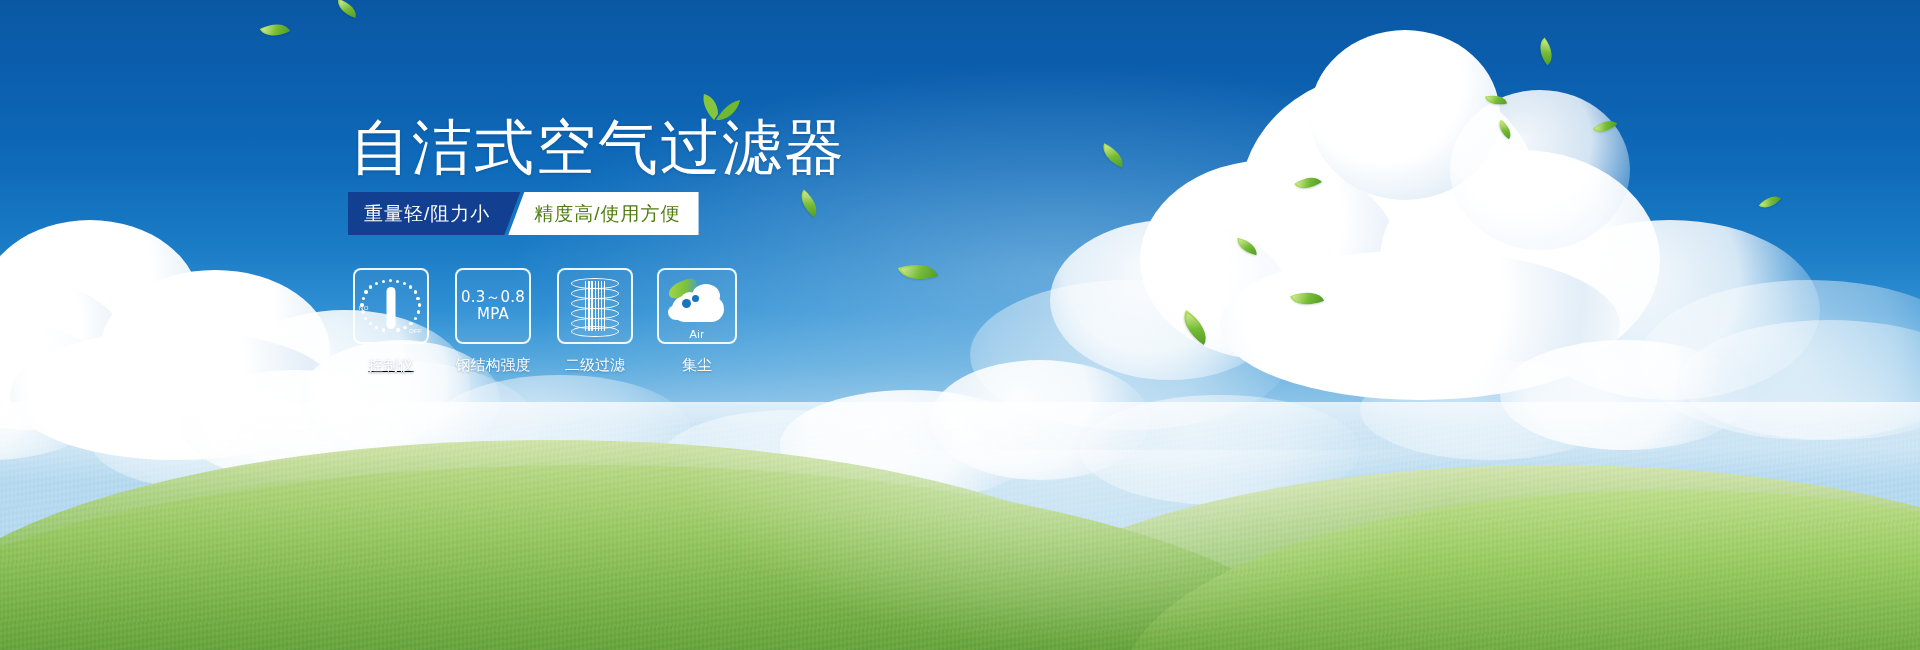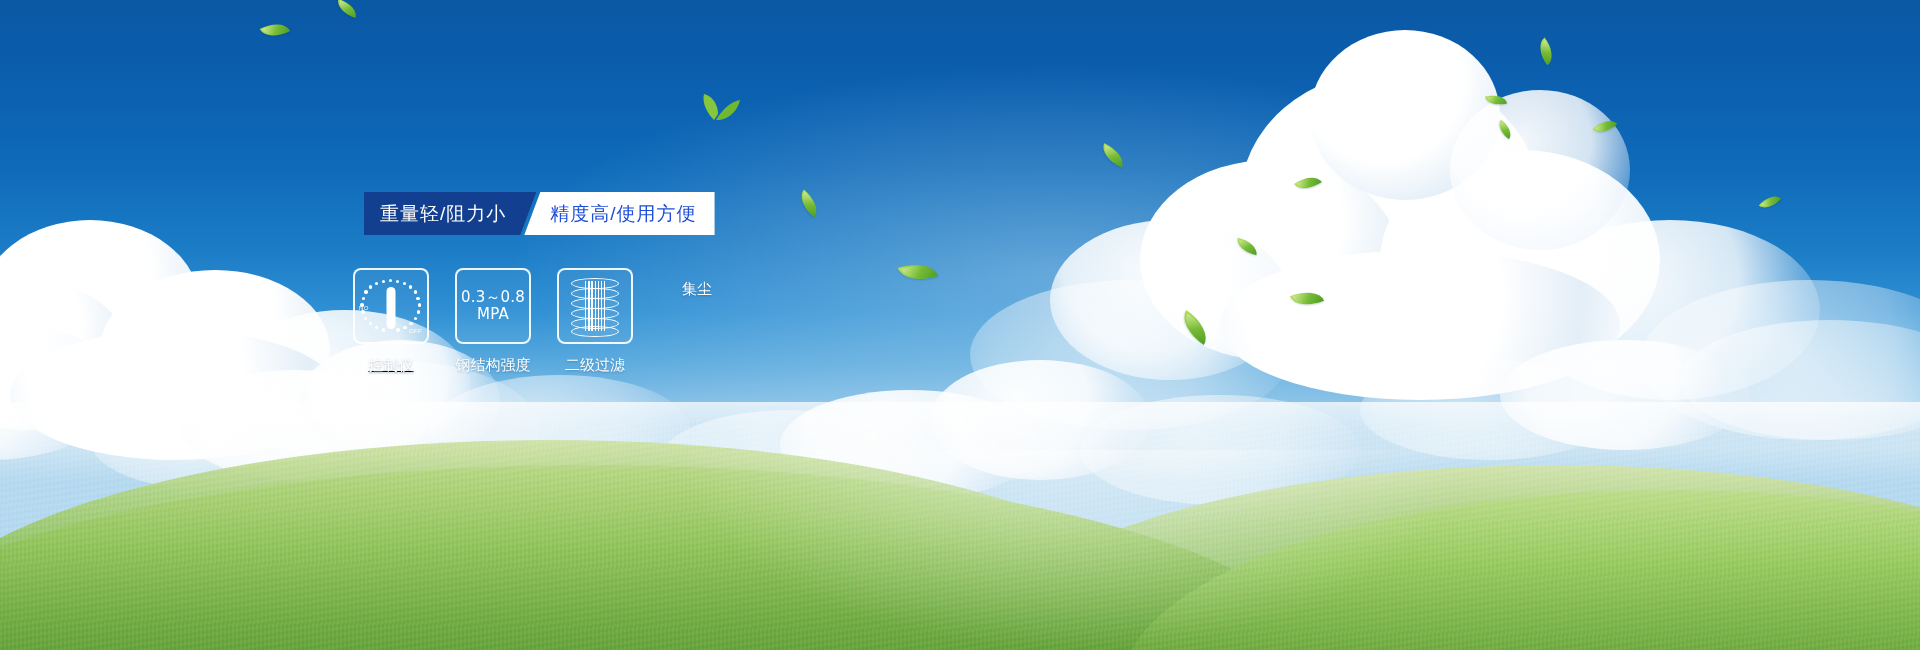--- a/index.html
+++ b/index.html
@@ -116,34 +116,34 @@
     color:#ffffff;white-space:nowrap;
     font-family:"DejaVu Sans","Liberation Sans",sans-serif;
     font-weight:300;
     text-shadow:0 1px 3px rgba(0,40,90,.25);
   }
   .title-leaf{
     position:absolute;left:688px;top:92px;width:54px;height:28px;
   }
 
   .badges{
-    position:absolute;left:364px;top:192px;display:flex;align-items:stretch;height:43px;
+    position:absolute;left:348px;top:192px;display:flex;align-items:stretch;height:43px;
   }
   .badge{
     display:flex;align-items:center;justify-content:center;
     font-size:19px;letter-spacing:1px;white-space:nowrap;
     padding:0 18px;
   }
   .badge-primary{
     background:#123f8f;color:#ffffff;
     padding-left:16px;padding-right:30px;
     clip-path:polygon(0 0,100% 0,calc(100% - 16px) 100%,0 100%);
   }
   .badge-secondary{
-    background:#ffffff;color:#1d4ed8;
+    background:#ffffff;color:#4d7c0f;
     margin-left:-12px;
     padding-left:26px;padding-right:18px;
     clip-path:polygon(16px 0,100% 0,100% 100%,0 100%);
   }
 
   .features{
     position:absolute;left:352px;top:268px;display:flex;gap:24px;align-items:flex-start;
   }
   .feature{width:78px;display:flex;flex-direction:column;align-items:center;}
   .feature-box{
@@ -283,20 +283,21 @@
   <div class="leaf" style="left:796px;top:196px;width:26px;height:15px;transform:rotate(40deg);"></div>
   <div class="leaf" style="left:1760px;top:196px;width:20px;height:12px;transform:rotate(-48deg);"></div>
 
   <div class="content">
 
     <svg class="title-leaf" viewBox="0 0 54 28">
       <path d="M26 28 C18 20 14 10 16 2 C24 4 30 12 30 22 Z" fill="#86c63c"></path>
       <path d="M28 28 C34 18 42 10 52 8 C50 18 42 26 32 28 Z" fill="#6fb82f"></path>
     </svg>
 
+    <div class="title">自洁式空气过滤器</div>
 
     <div class="badges">
       <div class="badge badge-primary">重量轻/阻力小</div>
       <div class="badge badge-secondary">精度高/使用方便</div>
     </div>
 
     <div class="features">
 
       <div class="feature">
         <div class="feature-box">
@@ -350,18 +351,30 @@
             <div class="ring" style="top:31px;"></div>
             <div class="ring" style="top:41px;"></div>
             <div class="ring" style="top:49px;"></div>
           </div>
         </div>
         <div class="feature-caption">二级过滤</div>
       </div>
 
 
       <div class="feature">
+        <div class="feature-box">
+          <div class="cloudicon">
+            <div class="streak"></div>
+            <div class="cbody"></div>
+            <div class="cbump" style="left:26px;bottom:20px;width:28px;height:24px;"></div>
+            <div class="cbump" style="left:14px;bottom:18px;width:20px;height:18px;"></div>
+            <div class="cbump" style="left:2px;bottom:8px;width:16px;height:15px;"></div>
+            <div class="cgap" style="left:16px;bottom:20px;width:9px;height:9px;"></div>
+            <div class="cgap" style="left:26px;bottom:26px;width:7px;height:7px;"></div>
+            <div class="airlbl">Air</div>
+          </div>
+        </div>
         <div class="feature-caption">集尘</div>
       </div>
 
     </div>
   </div>
 </div>
 
 </body></html>

